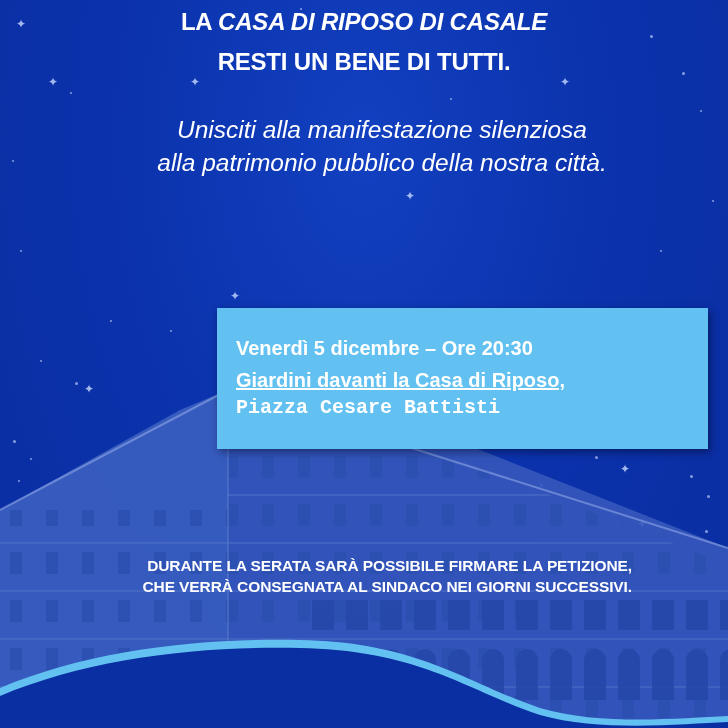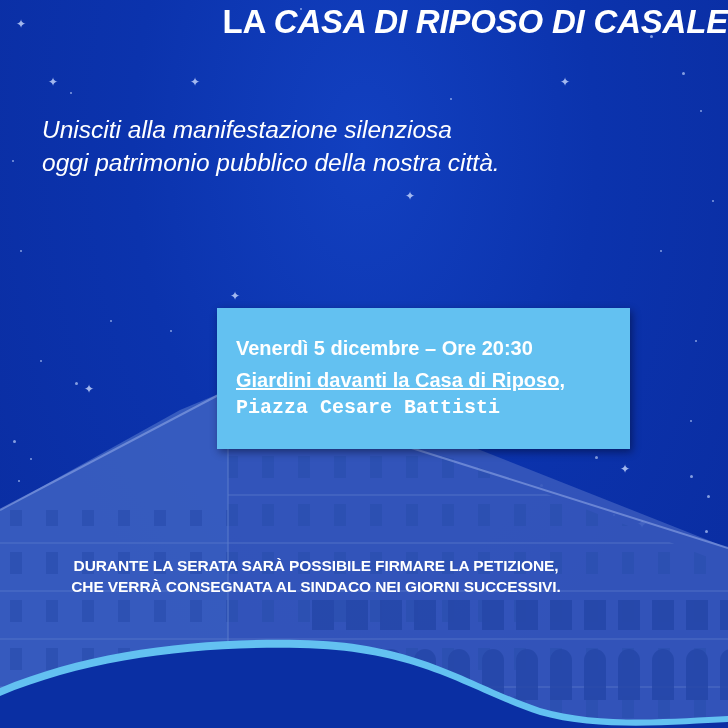--- a/index.html
+++ b/index.html
@@ -8,38 +8,38 @@
     position: relative; width: 728px; height: 728px; overflow: hidden;
     background: radial-gradient(ellipse at 50% 20%, #1240c0 0%, #0b33ad 45%, #0a2c9f 100%);
     font-family: "Liberation Sans", sans-serif; color: #fff;
   }
   .stars { position: absolute; inset: 0; }
   .star { position: absolute; background: #b9cdfa; border-radius: 50%; opacity: .7; }
   .sparkle { position: absolute; color: #c9d9ff; font-size: 12px; line-height: 1; opacity: .8; }
   
   .building { position: absolute; left: 0; top: 350px; width: 728px; height: 378px; }
   .title {
-    position: absolute; left: 0; top: 2px; width: 728px; text-align: right;
-    font-weight: 900; font-size: 33px; line-height: 40px; letter-spacing: -0.2px;
+    position: absolute; left: 0; top: 2px; width: 728px; text-align: center;
+    font-weight: 900; font-size: 24px; line-height: 40px; letter-spacing: -0.2px;
   }
   .title .it { font-style: italic; }
   .intro {
     position: absolute; left: 42px; top: 113px; width: 680px;
     font-style: italic; font-size: 24.5px; line-height: 33px; font-weight: 400;
   }
-  .intro div { white-space: nowrap; }
+  .intro div { white-space: nowrap; text-align: center; }
   .event-box {
-    position: absolute; left: 217px; top: 308px; width: 413px; height: 141px;
+    position: absolute; left: 217px; top: 308px; width: 491px; height: 141px;
     background: #63c1f1; box-shadow: 2px 3px 8px rgba(0,0,20,.45);
   }
   .event-box .line {
     position: absolute; left: 19px; font-weight: 700; font-size: 20px; line-height: 26px; white-space: nowrap;
   }
   .notice {
-    position: absolute; left: 0; top: 555px; width: 632px; text-align: center;
+    position: absolute; left: 0; top: 555px; width: 632px; text-align: right;
     font-weight: 900; font-size: 15.5px; line-height: 21px; letter-spacing: -0.1px;
   }
   .wave { position: absolute; left: 0; top: 600px; width: 728px; height: 128px; }
 </style>
 </head>
 <body>
 
 <div class="poster">
 
   <div class="stars">
@@ -96,25 +96,26 @@
     <rect x="0" y="160" width="228" height="218" fill="url(#win)"></rect>
     <polygon points="228,60 460,110 728,215 728,378 228,378" fill="url(#win)"></polygon>
     <rect x="300" y="250" width="428" height="128" fill="url(#arch)"></rect>
     <line x1="0" y1="160" x2="228" y2="40" stroke="#8ea6e6" stroke-width="2" opacity=".6"></line>
     <line x1="228" y1="40" x2="728" y2="198" stroke="#8ea6e6" stroke-width="2" opacity=".6"></line>
     <line x1="228" y1="40" x2="228" y2="378" stroke="#5a7ccc" stroke-width="2" opacity=".5"></line>
   </svg>
 
   <div class="title">
     <div><span>LA </span><span class="it">CASA DI RIPOSO DI CASALE</span></div>
+    <div>RESTI UN BENE DI TUTTI.</div>
   </div>
 
   <div class="intro">
     <div>Unisciti alla manifestazione silenziosa</div>
-    <div>oggi patrimonio pubblico della nostra città.</div>
+    <div>alla patrimonio pubblico della nostra città.</div>
   </div>
 
   <div class="event-box">
     <div class="line" style="top:27px;">Venerdì 5 dicembre – Ore 20:30</div>
     <div class="line" style="top:59px;text-decoration:underline;">Giardini davanti la Casa di Riposo,</div>
     <div class="line" style="top:87px;font-family:Liberation Mono, monospace;">Piazza Cesare Battisti</div>
   </div>
 
   <div class="notice">
     <div>DURANTE LA SERATA SARÀ POSSIBILE FIRMARE LA PETIZIONE,</div>

